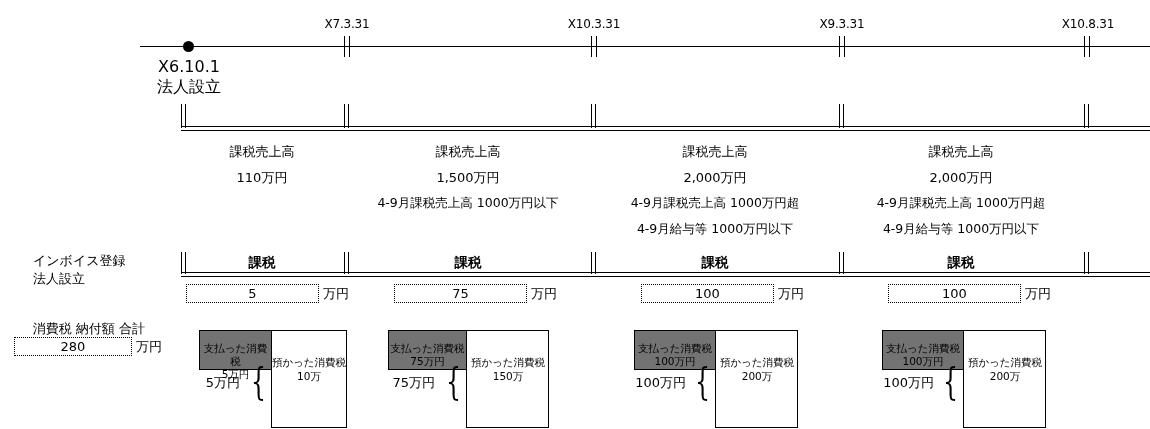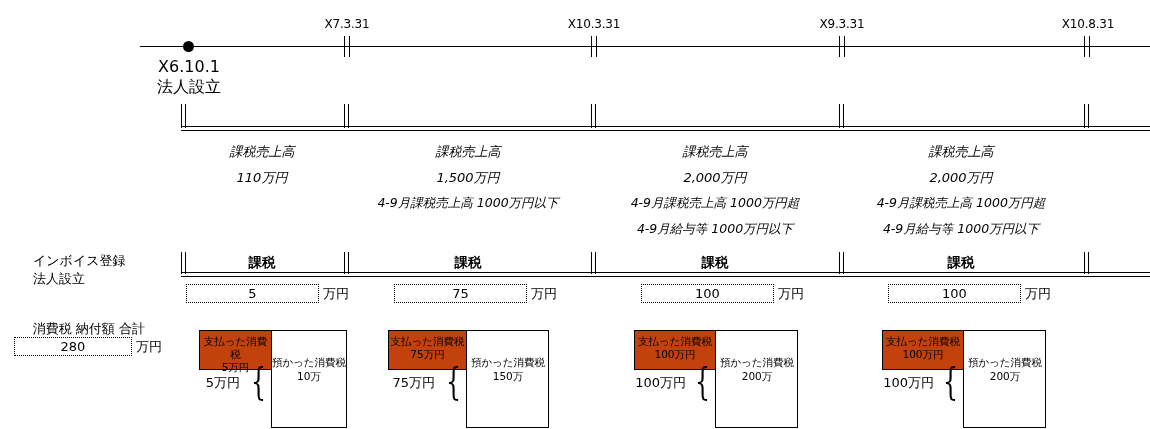--- a/index.html
+++ b/index.html
@@ -81,21 +81,21 @@
 
   
   .period-block {
     position: absolute;
     text-align: center;
     font-size: 13px;
     line-height: 1.0;
     white-space: nowrap;
     transform: translateX(-50%);
   }
-  .period-block .ln { display: block; margin-bottom: 13px; font-style: italic; }
+  .period-block .ln { display: block; margin-bottom: 13px; }
   .period-block .ln:last-child { margin-bottom: 0; }
   .ln.small { font-size: 12.5px; }
 
   
   .kazei-label {
     position: absolute;
     font-size: 13.5px;
     font-weight: bold;
     transform: translateX(-50%);
     white-space: nowrap;
@@ -135,25 +135,25 @@
   
   .outer-box {
     position: absolute;
     border: 1px solid #000;
     box-sizing: border-box;
   }
   .paid-box {
     position: absolute;
     border: 1px solid #000;
     box-sizing: border-box;
-    background: #c2410c;
+    background: #737373;
     text-align: center;
     font-size: 10.5px;
     line-height: 1.25;
-    padding-top: 4px;
+    padding-top: 11px;
   }
   .received-text {
     position: absolute;
     text-align: center;
     font-size: 10.5px;
     line-height: 1.3;
     white-space: nowrap;
     transform: translateX(-50%);
   }
   .brace-amt {

